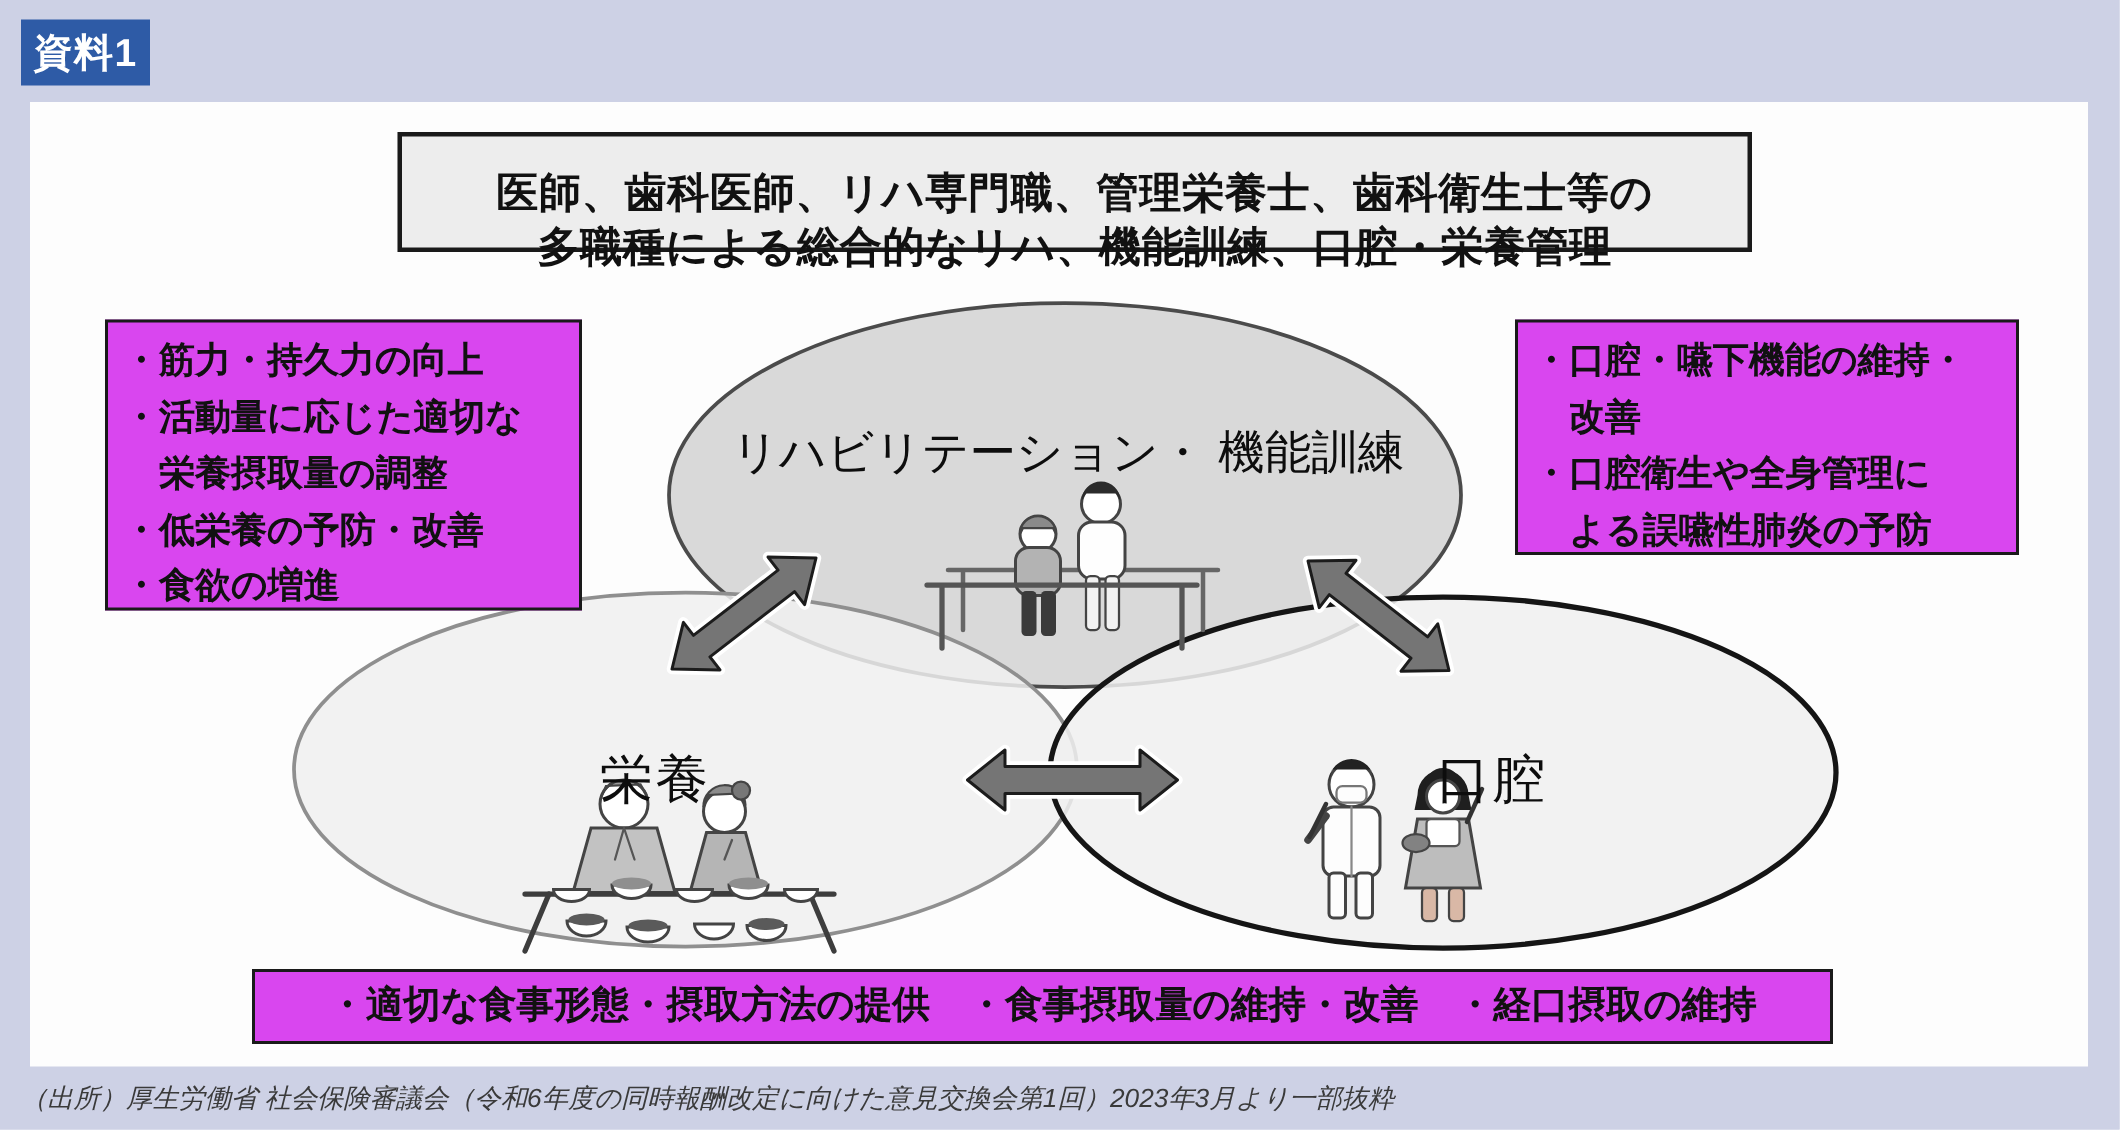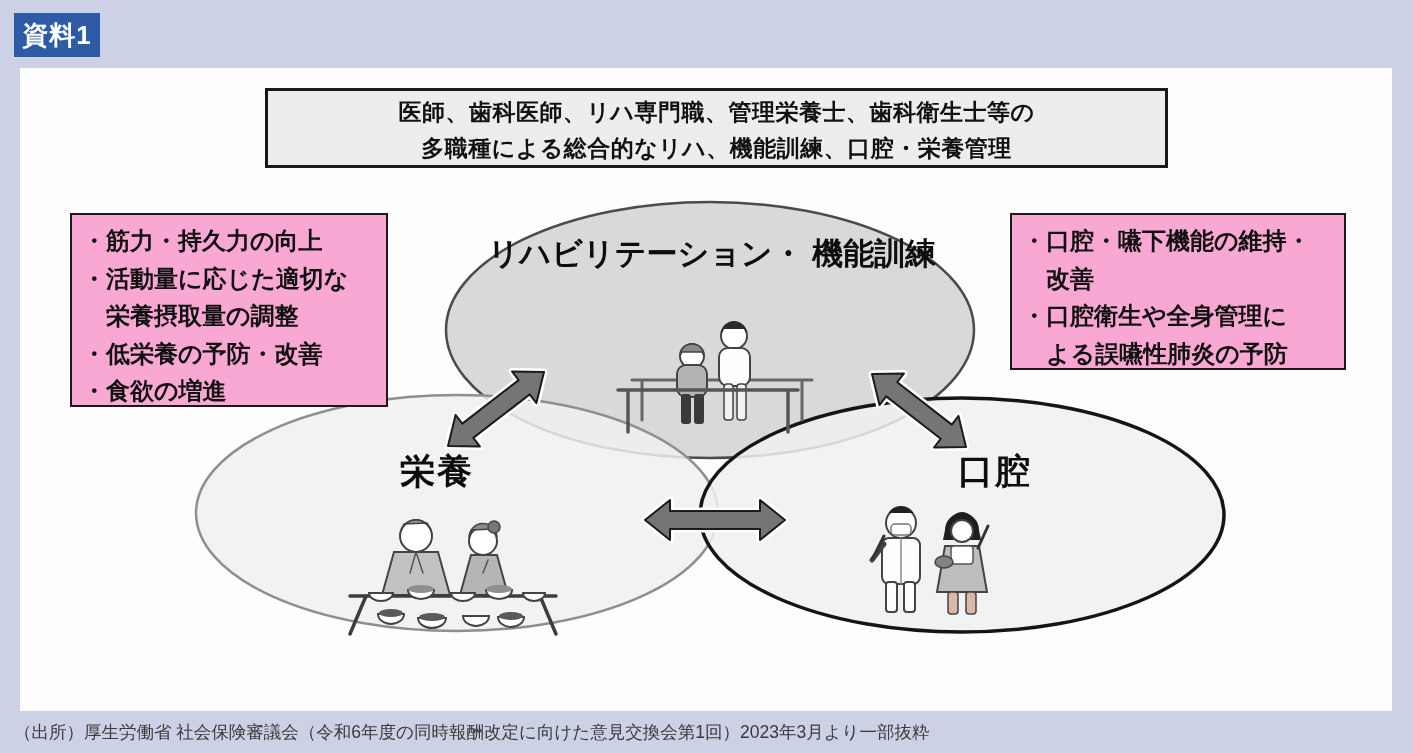--- a/index.html
+++ b/index.html
@@ -29,59 +29,59 @@
   }
   
   .panel{
     position:absolute;left:20px;top:68px;
     width:1372px;height:643px;
     background:#fdfdfd;
   }
   .venn-svg{position:absolute;left:20px;top:68px;}
   
   .box{
-    position:absolute;background:#f9a8d4;
+    position:absolute;background:#d946ef;
     border:2.5px solid #1a1a1a;
     color:#111;font-weight:bold;
     box-sizing:border-box;
   }
   .lines{white-space:pre-line;}
   .top-box{
     left:265px;top:88px;width:903px;height:80px;
     background:#ededed;border-width:3px;
-    font-size:23px;line-height:36px;text-align:center;
-    padding-top:3px;letter-spacing:0.5px;
+    font-size:28px;line-height:36px;text-align:center;
+    padding-top:20px;letter-spacing:0.5px;
   }
   .left-box{
     left:70px;top:213px;width:318px;height:194px;
     font-size:24px;line-height:37.5px;
     padding:7px 6px 0 10px;
   }
   .right-box{
     left:1010px;top:213px;width:336px;height:157px;
     font-size:24px;line-height:37.5px;
     padding:7px 0 0 10px;
   }
   .bottom-box{
     left:168px;top:646px;width:1054px;height:50px;
     font-size:25px;line-height:45px;text-align:center;
   }
   
   .venn-label{
-    position:absolute;color:#0d0d0d;font-weight:bold;
-    transform:translateX(-50%);text-align:center;white-space:nowrap;
+    position:absolute;color:#0d0d0d;font-weight:normal;
+    transform:translateX(-50%);text-align:center;white-space:nowrap;margin-top:48px;
   }
   .rehab-label{left:712px;top:234px;font-size:31px;line-height:39px;}
   .circle-label{font-size:35px;letter-spacing:2px;text-align:center;}
   .nutrition-label{left:437px;top:448px;}
   .oral-label{left:995px;top:448px;}
   
   .footer{
     position:absolute;left:14px;top:720px;
-    color:#3a3a3a;font-size:17.5px;
+    color:#3a3a3a;font-size:17.5px;font-style:italic;
   }
 </style>
 </head>
 <body>
 
 <div class="page">
 
   <div class="badge">
     <span>資料1</span>
   </div>
@@ -190,15 +190,16 @@
 多職種による総合的なリハ、機能訓練、口腔・栄養管理</div>
   <div class="box left-box lines">・筋力・持久力の向上
 ・活動量に応じた適切な
 　栄養摂取量の調整
 ・低栄養の予防・改善
 ・食欲の増進</div>
   <div class="box right-box lines">・口腔・嚥下機能の維持・
 　改善
 ・口腔衛生や全身管理に
 　よる誤嚥性肺炎の予防</div>
+  <div class="box bottom-box">・適切な食事形態・摂取方法の提供　・食事摂取量の維持・改善　・経口摂取の維持</div>
 
   <div class="footer">（出所）厚生労働省 社会保険審議会（令和6年度の同時報酬改定に向けた意見交換会第1回）2023年3月より一部抜粋</div>
 </div>
 
 </body></html>

